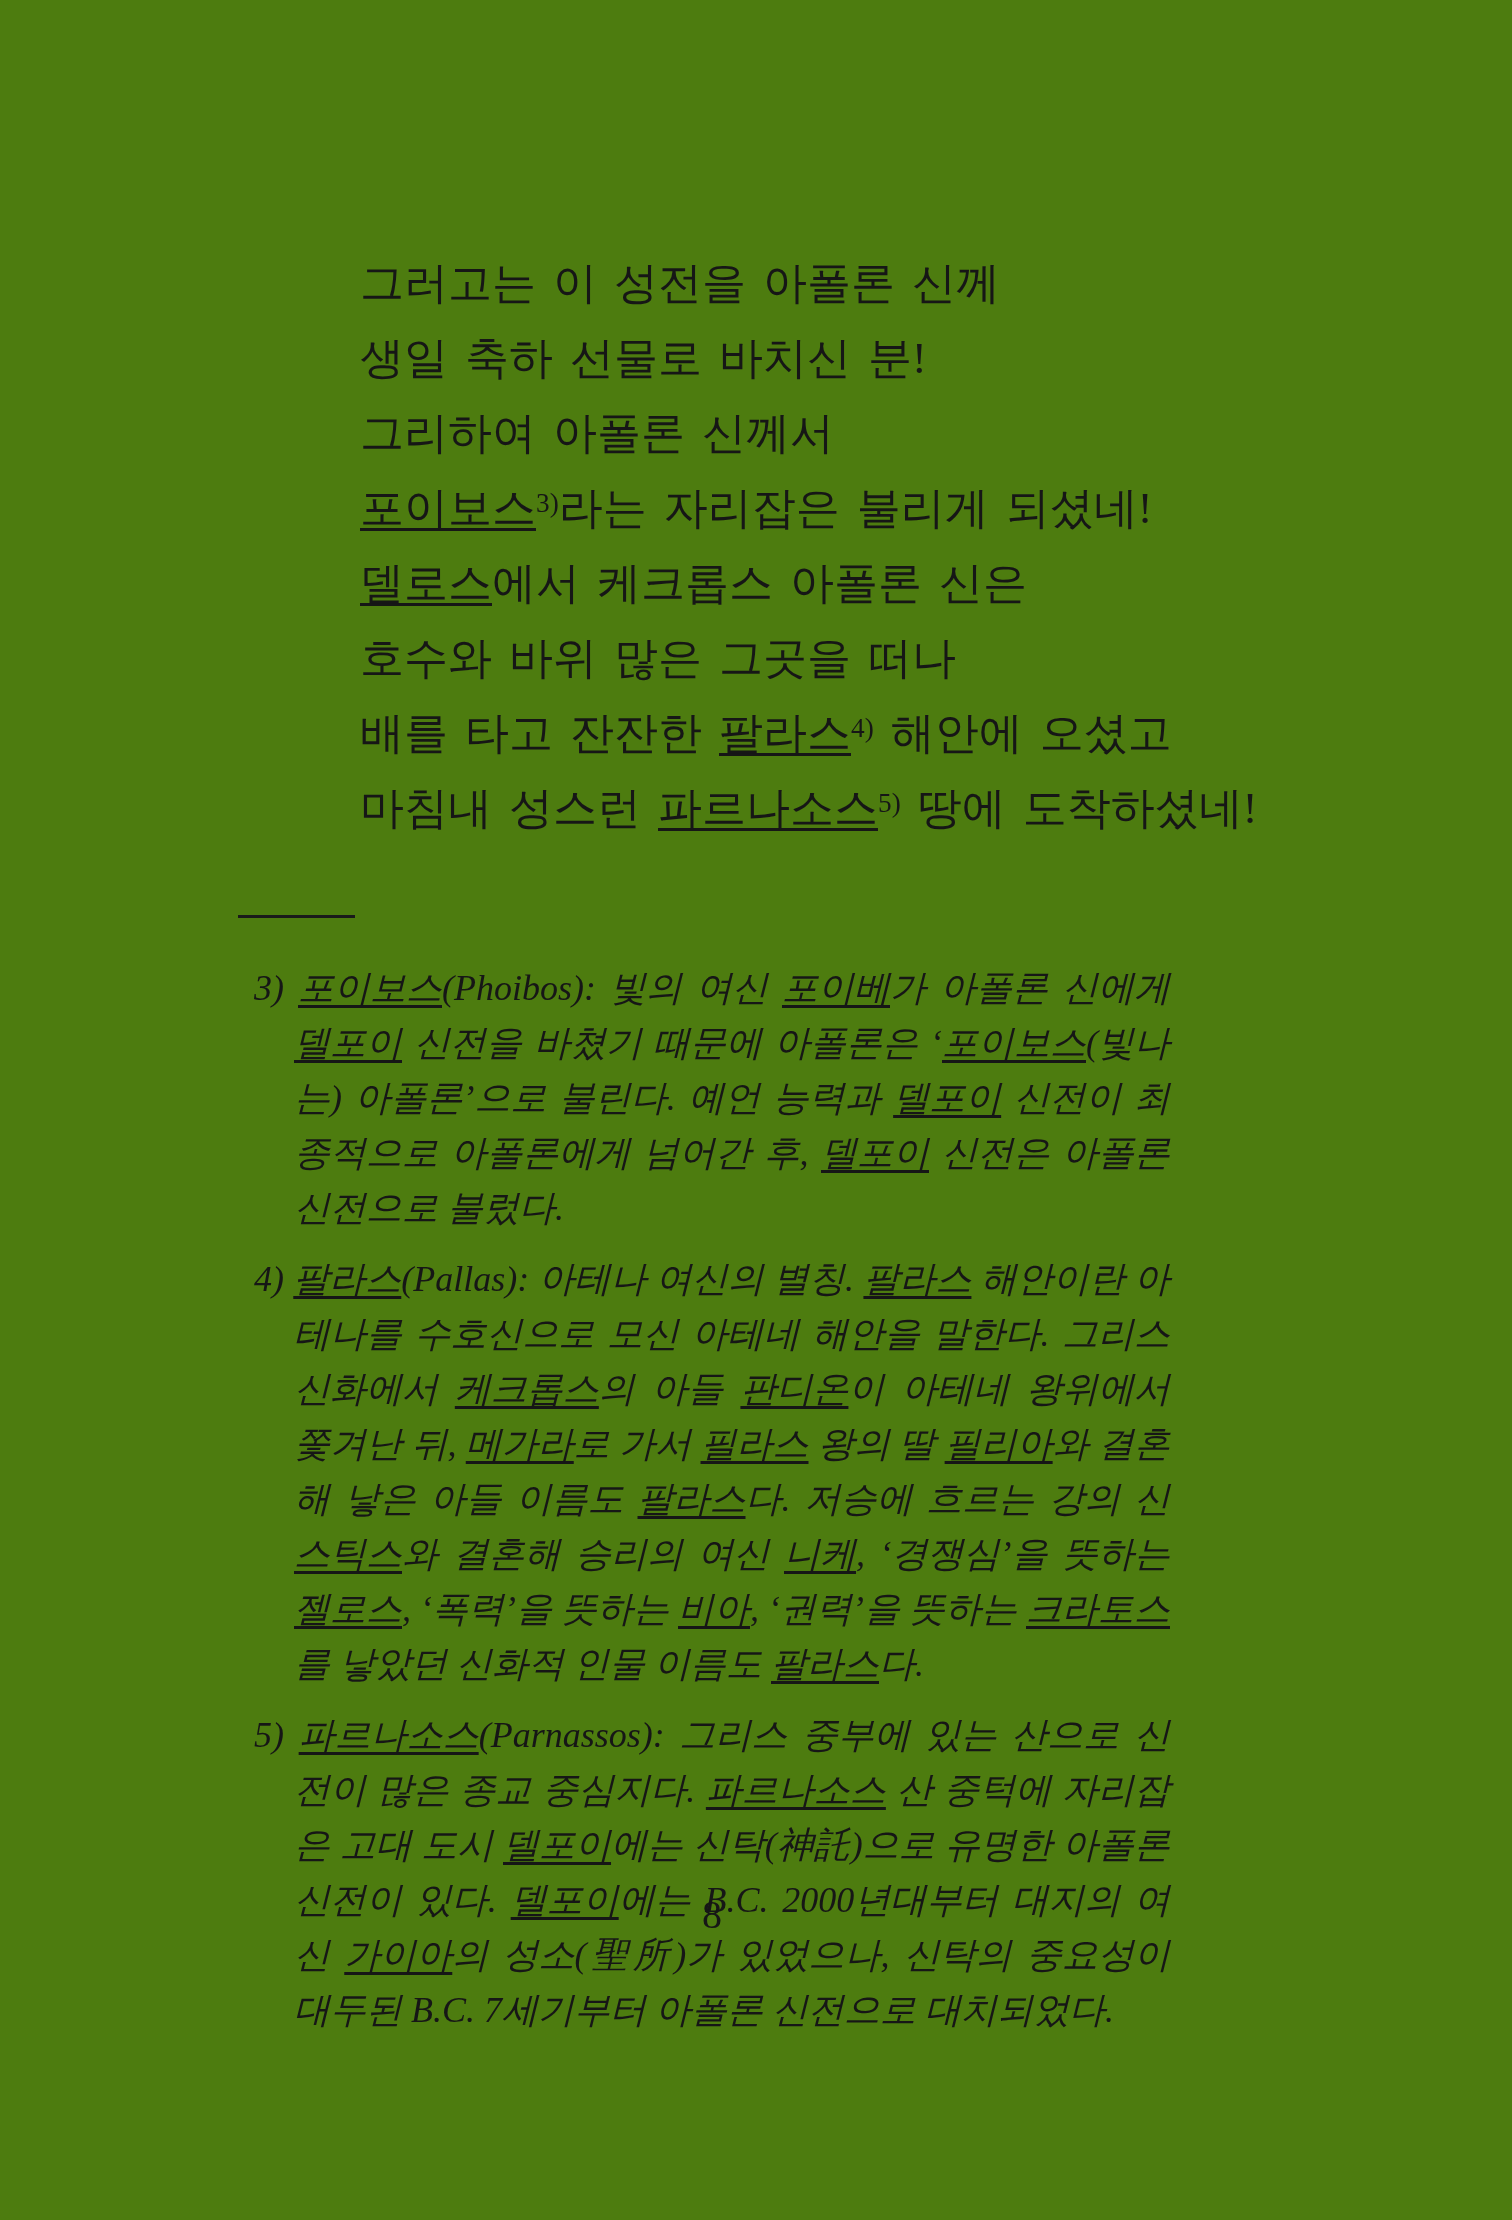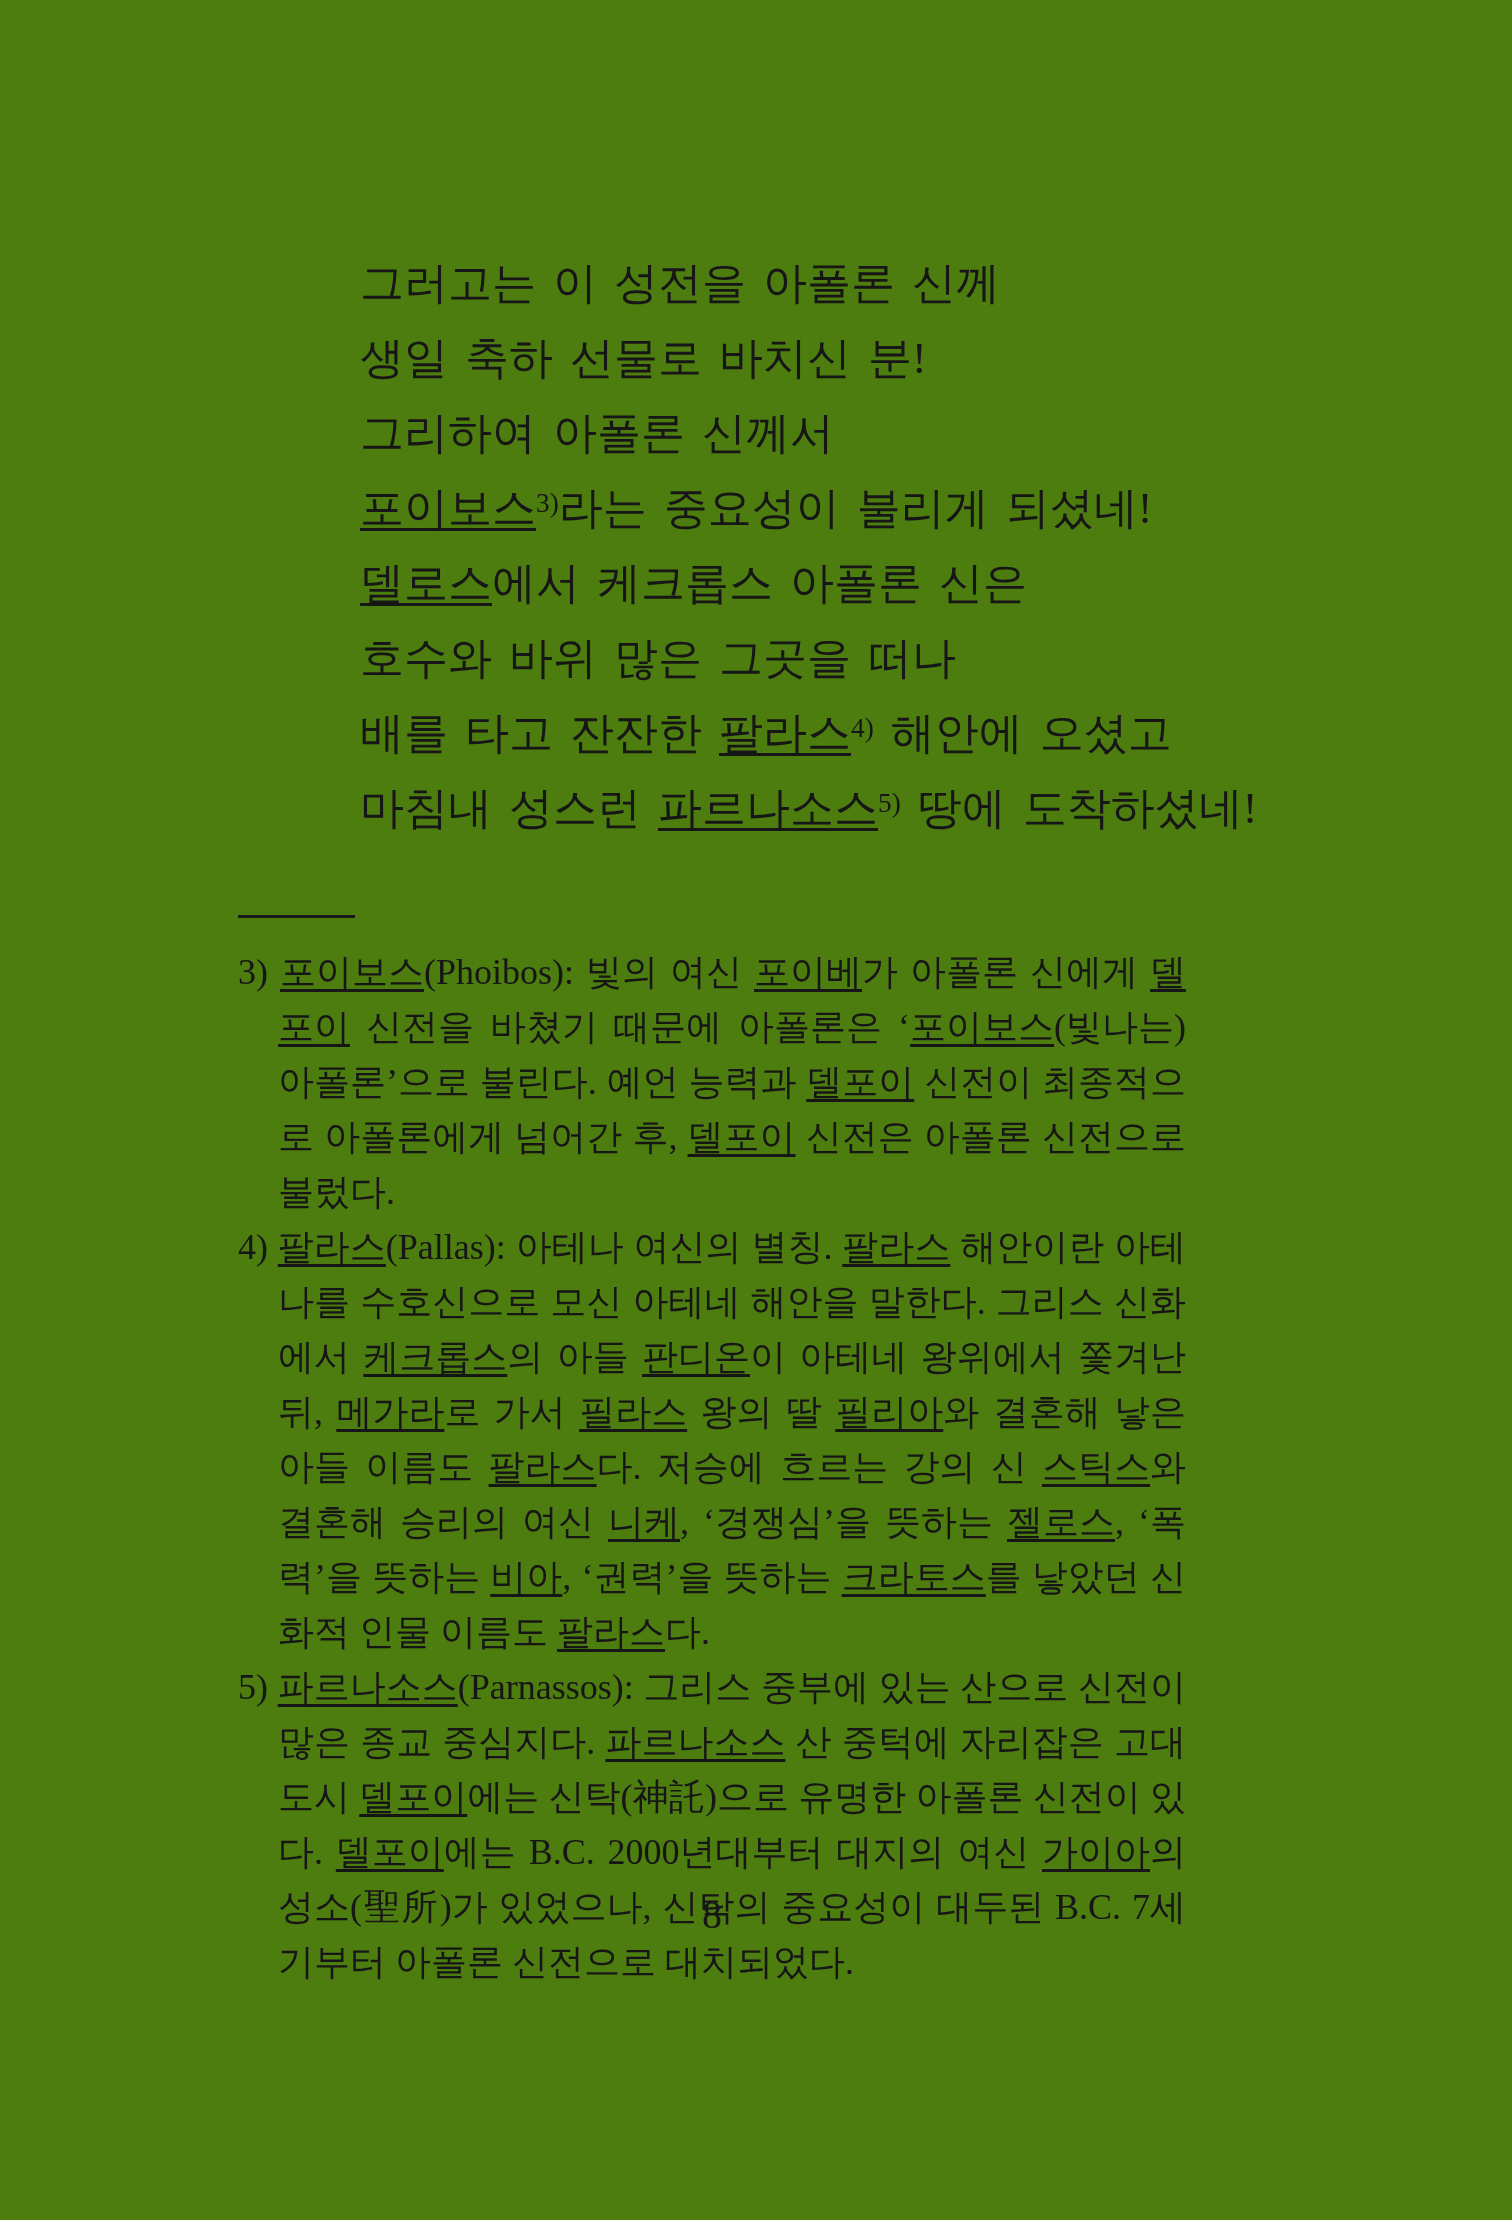--- a/index.html
+++ b/index.html
@@ -57,23 +57,24 @@
   .footnotes {
     position: absolute;
     left: 238px;
     top: 945px;
     width: 948px;
     font-size: 36px;
     line-height: 55px;
     text-align: justify;
   }
   .footnote {
-    margin: 0;
+    margin: 16px;
     padding-left: 40px;
     text-indent: -40px;
+    font-style: italic;
   }
   .fn-marker { white-space: pre; }
   
   .page-number {
     position: absolute;
     left: 238px;
     top: 1893px;
     width: 948px;
     text-align: center;
     font-size: 40px;
@@ -81,21 +82,21 @@
   }
 </style>
 </head>
 <body>
 
 <div class="page">
   <div class="poem" id="poem">
       <div class="poem-line"><span>그러고는 이 성전을 아폴론 신께</span></div>
       <div class="poem-line"><span>생일 축하 선물로 바치신 분!</span></div>
       <div class="poem-line"><span>그리하여 아폴론 신께서</span></div>
-      <div class="poem-line"><span class="u">포이보스</span><sup>3)</sup><span>라는 중요성이 불리게 되셨네!</span></div>
+      <div class="poem-line"><span class="u">포이보스</span><sup>3)</sup><span>라는 자리잡은 불리게 되셨네!</span></div>
       <div class="poem-line"><span class="u">델로스</span><span>에서 케크롭스 아폴론 신은</span></div>
       <div class="poem-line"><span>호수와 바위 많은 그곳을 떠나</span></div>
       <div class="poem-line"><span>배를 타고 잔잔한 </span><span class="u">팔라스</span><sup>4)</sup><span> 해안에 오셨고</span></div>
       <div class="poem-line"><span>마침내 성스런 </span><span class="u">파르나소스</span><sup>5)</sup><span> 땅에 도착하셨네!</span></div>
     </div>
   <hr class="fn-divider">
   <div class="footnotes" id="footnotes">
       <p class="footnote"><span class="fn-marker">3) </span><span class="u">포이보스</span><span>(Phoibos): 빛의 여신 </span><span class="u">포이베</span><span>가 아폴론 신에게 </span><span class="u">델포이</span><span> 신전을 바쳤기 때문에 아폴론은 ‘</span><span class="u">포이보스</span><span>(빛나는) 아폴론’으로 불린다. 예언 능력과 </span><span class="u">델포이</span><span> 신전이 최종적으로 아폴론에게 넘어간 후, </span><span class="u">델포이</span><span> 신전은 아폴론 신전으로 불렀다.</span></p>
       <p class="footnote"><span class="fn-marker">4) </span><span class="u">팔라스</span><span>(Pallas): 아테나 여신의 별칭. </span><span class="u">팔라스</span><span> 해안이란 아테나를 수호신으로 모신 아테네 해안을 말한다. 그리스 신화에서 </span><span class="u">케크롭스</span><span>의 아들 </span><span class="u">판디온</span><span>이 아테네 왕위에서 쫓겨난 뒤, </span><span class="u">메가라</span><span>로 가서 </span><span class="u">필라스</span><span> 왕의 딸 </span><span class="u">필리아</span><span>와 결혼해 낳은 아들 이름도 </span><span class="u">팔라스</span><span>다. 저승에 흐르는 강의 신 </span><span class="u">스틱스</span><span>와 결혼해 승리의 여신 </span><span class="u">니케</span><span>, ‘경쟁심’을 뜻하는 </span><span class="u">젤로스</span><span>, ‘폭력’을 뜻하는 </span><span class="u">비아</span><span>, ‘권력’을 뜻하는 </span><span class="u">크라토스</span><span>를 낳았던 신화적 인물 이름도 </span><span class="u">팔라스</span><span>다.</span></p>
       <p class="footnote"><span class="fn-marker">5) </span><span class="u">파르나소스</span><span>(Parnassos): 그리스 중부에 있는 산으로 신전이 많은 종교 중심지다. </span><span class="u">파르나소스</span><span> 산 중턱에 자리잡은 고대 도시 </span><span class="u">델포이</span><span>에는 신탁(神託)으로 유명한 아폴론 신전이 있다. </span><span class="u">델포이</span><span>에는 B.C. 2000년대부터 대지의 여신 </span><span class="u">가이아</span><span>의 성소(聖所)가 있었으나, 신탁의 중요성이 대두된 B.C. 7세기부터 아폴론 신전으로 대치되었다.</span></p>

